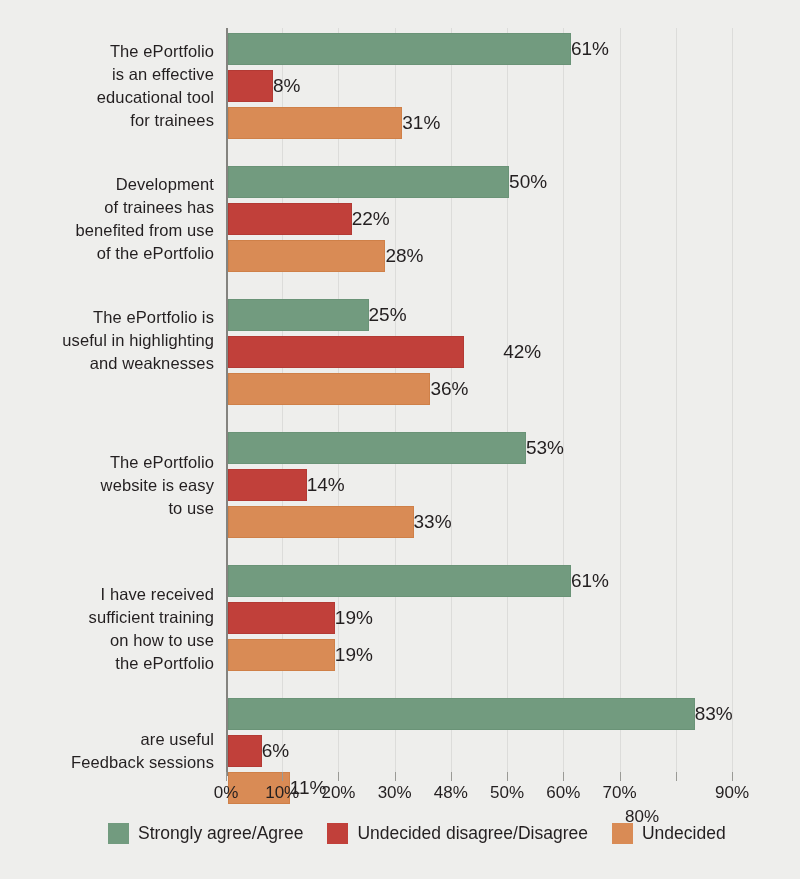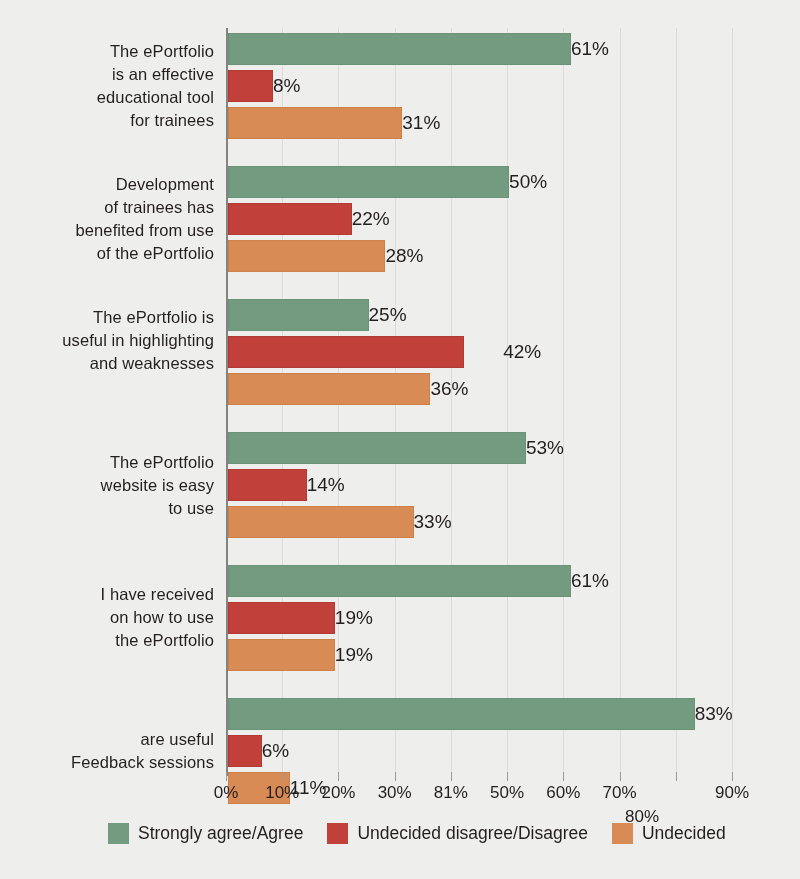--- a/index.html
+++ b/index.html
@@ -238,20 +238,21 @@
           </div>
           <div class="bar-row">
             <div class="bar s2" title="Undecided: 33%" style="width: 185.533px;"></div>
             <div class="bar-value" style="left: 185.533px;">33%</div>
           </div>
         </div>
       </div>
       <div class="group" style="top: 565px; height: 106px;">
         <div class="group-label" style="top: 18px;">
           <div>I have received</div>
+          <div>sufficient training</div>
           <div>on how to use</div>
           <div>the ePortfolio</div>
         </div>
         <div class="bar-stack">
           <div class="bar-row">
             <div class="bar s0" title="Strongly agree/Agree: 61%" style="width: 342.956px;"></div>
             <div class="bar-value" style="left: 342.956px;">61%</div>
           </div>
           <div class="bar-row">
             <div class="bar s1" title="Strongly disagree/Disagree: 19%" style="width: 106.822px;"></div>
@@ -288,21 +289,21 @@
   <div id="xaxis">
       <div class="tick" style="left: 226px;"></div>
       <div class="tick-label" style="left: 226px;">0%</div>
       <div class="tick" style="left: 282.222px;"></div>
       <div class="tick-label" style="left: 282.222px;">10%</div>
       <div class="tick" style="left: 338.444px;"></div>
       <div class="tick-label" style="left: 338.444px;">20%</div>
       <div class="tick" style="left: 394.667px;"></div>
       <div class="tick-label" style="left: 394.667px;">30%</div>
       <div class="tick" style="left: 450.889px;"></div>
-      <div class="tick-label" style="left: 450.889px;">81%</div>
+      <div class="tick-label" style="left: 450.889px;">48%</div>
       <div class="tick" style="left: 507.111px;"></div>
       <div class="tick-label" style="left: 507.111px;">50%</div>
       <div class="tick" style="left: 563.333px;"></div>
       <div class="tick-label" style="left: 563.333px;">60%</div>
       <div class="tick" style="left: 619.556px;"></div>
       <div class="tick-label" style="left: 619.556px;">70%</div>
       <div class="tick" style="left: 675.778px;"></div>
       <div class="tick-label" style="left: 642px; margin-top: 24px;">80%</div>
       <div class="tick" style="left: 732px;"></div>
       <div class="tick-label" style="left: 732px;">90%</div>

